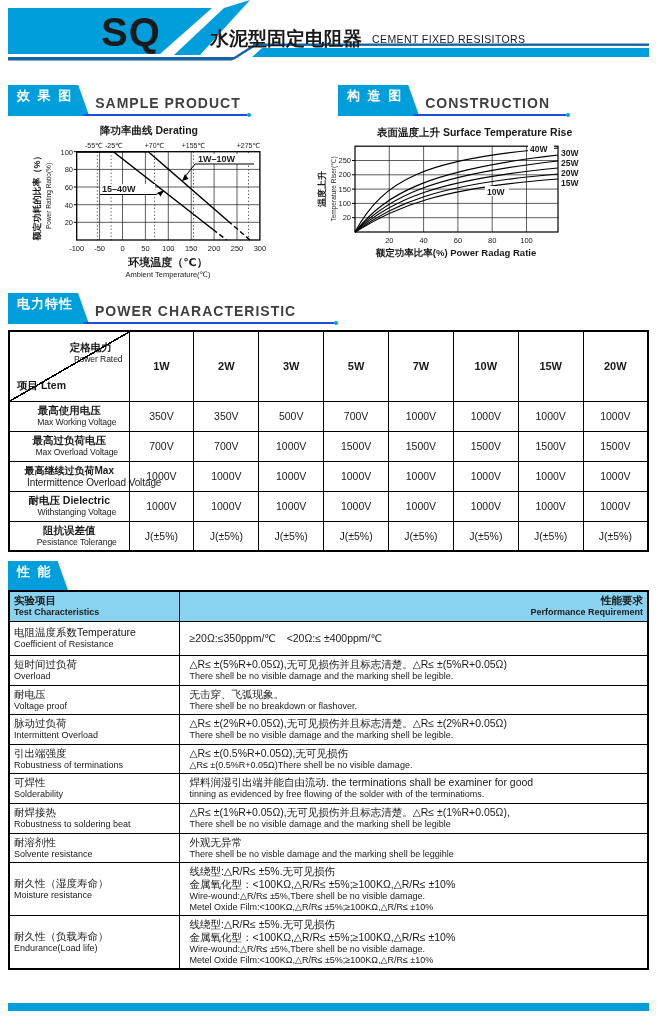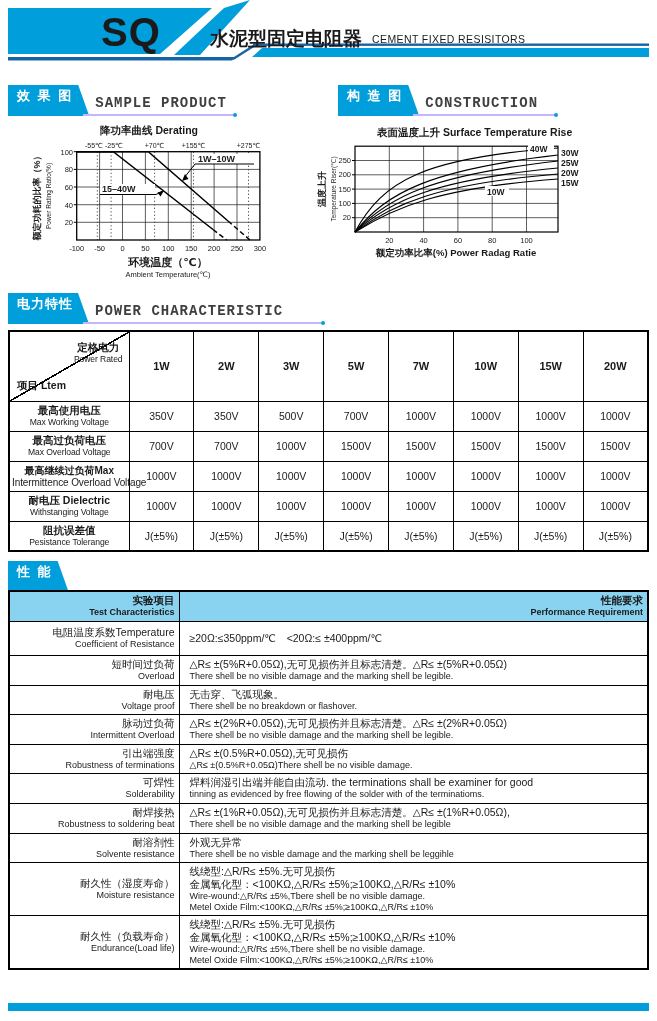--- a/index.html
+++ b/index.html
@@ -13,46 +13,46 @@
 
   
   .sec-h{display:flex;align-items:flex-end;}
   .sec-badge{
     background:#009FDB;color:#fff;font-weight:bold;font-size:13px;line-height:16px;
     padding:3px 16px 12px 9px;letter-spacing:2px;
     clip-path:polygon(0 0,calc(100% - 11px) 0,100% 100%,0 100%);
   }
   .sec-en{
     font-size:14px;font-weight:bold;color:#3f3f3f;letter-spacing:1px;
-    border-bottom:2px solid #c4b5fd;margin-left:-6px;padding:0 6px 3px 12px;
-    position:relative;white-space:nowrap;font-family:Liberation Mono, monospace;
+    border-bottom:2px solid #1d4ed8;margin-left:-6px;padding:0 6px 3px 12px;
+    position:relative;white-space:nowrap;
   }
   .sec-en::after{
     content:"";position:absolute;right:-4px;bottom:-3px;width:4px;height:4px;
     border-radius:50%;background:#009FDB;
   }
 
   
   table{border-collapse:collapse;table-layout:fixed;}
   .dtable{width:641px;border:2px solid #000;}
   .dtable td,.dtable th{border:1px solid #000;text-align:center;vertical-align:middle;padding:1px 2px;}
   .lbl-zh{font-size:10.5px;font-weight:600;line-height:13px;white-space:nowrap;}
-  .lbl-en{font-size:8.6px;line-height:11px;white-space:nowrap;letter-spacing:-0.1px;}
+  .lbl-en{font-size:8.6px;line-height:11px;white-space:nowrap;letter-spacing:-0.1px;margin-left:15px;}
   .val{font-size:10.5px;}
   .wcol{font-size:11px;font-weight:600;}
 
   .corner{position:relative;
     background-image:linear-gradient(to bottom right,transparent calc(50% - 0.8px),#000 calc(50% - 0.8px),#000 calc(50% + 0.8px),transparent calc(50% + 0.8px));
   }
   .corner .c-top{position:absolute;top:9px;right:6px;text-align:center;}
   .corner .c-bot{position:absolute;bottom:9px;left:7px;}
 
   .ptable{width:641px;border:2px solid #000;}
   .ptable td,.ptable th{border:1px solid #000;vertical-align:middle;padding:2px 4px;}
-  .ptable .c1{width:170px;text-align:right;}
+  .ptable .c1{width:170px;text-align:left;}
   .ptable .c2{text-align:left;padding-left:10px;}
   .ptable .hdr{background:#8AD3F0;}
   .ln-zh{font-size:10.5px;line-height:13px;}
   .ln-en{font-size:9px;line-height:11px;}
 </style>
 </head>
 <body>
 
 <svg class="abs" style="left:0;top:0" width="657" height="66" viewBox="0 0 657 66">
   <polygon points="8,8 212,8 160,54 8,54" fill="#009FDB"></polygon>

